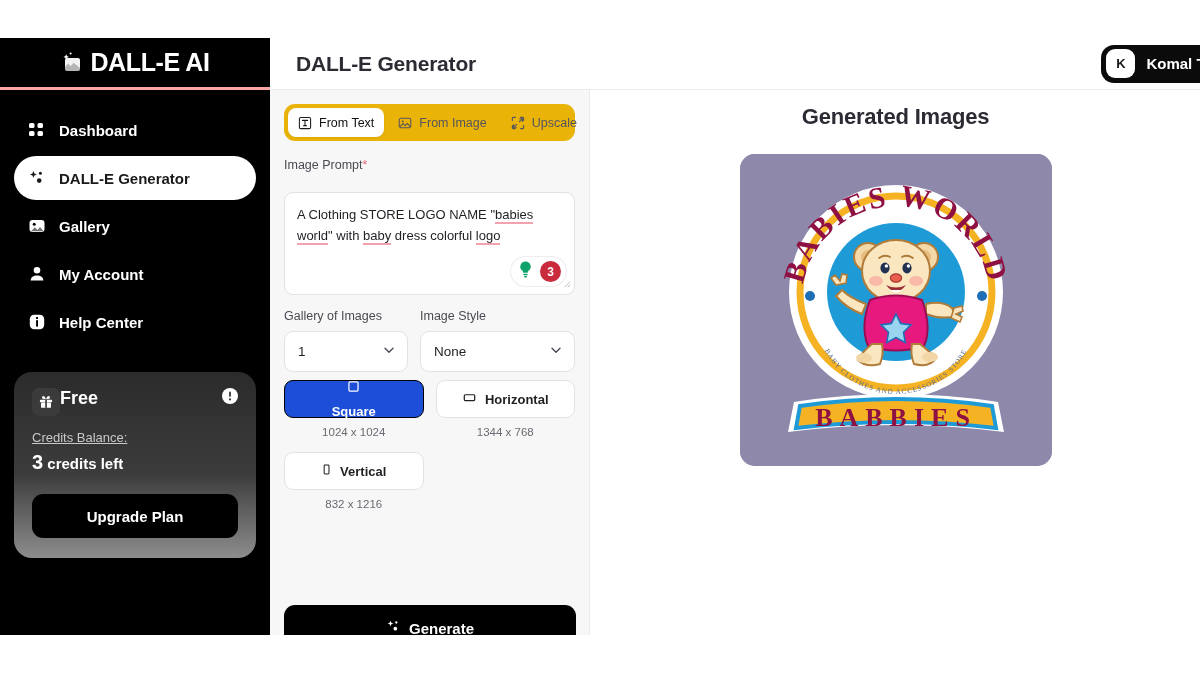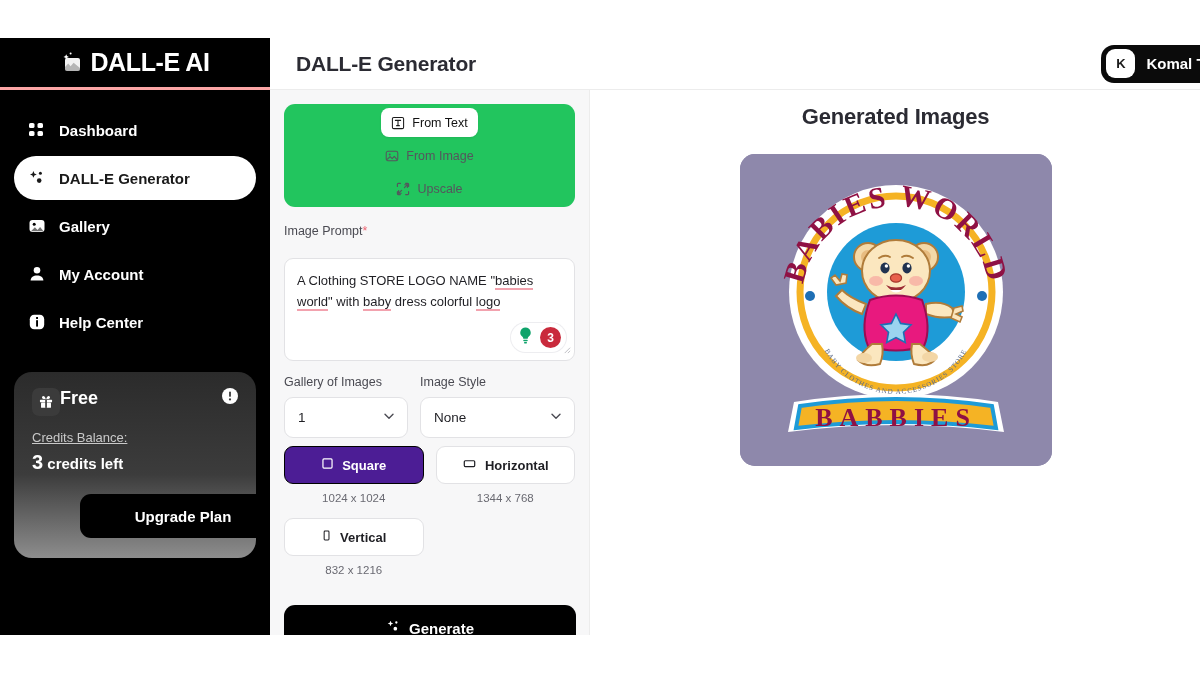--- a/index.html
+++ b/index.html
@@ -53,21 +53,21 @@
     display:flex; align-items:center; justify-content:center;
   }
   .plan-name { font-size: 18px; font-weight: 700; flex: 1; }
   .info-dot { width: 16px; height: 16px; }
   .credits-label { margin-top: 14px; font-size: 13px; color: #c9c9c9; text-decoration: underline; }
   .credits-value { margin-top: 6px; font-size: 15px; font-weight: 700; color:#fff; }
   .credits-value .num { font-size: 20px; font-weight: 700; }
   .upgrade-btn {
     margin-top: 20px; width: 100%; height: 44px;
     background: #000; color: #fff; border: none; border-radius: 11px;
-    font-family: inherit; font-size: 15px; font-weight: 700; cursor: pointer; margin-left: 48px;
+    font-family: inherit; font-size: 15px; font-weight: 700; cursor: pointer;
   }
 
   
   .topbar {
     position: absolute; left: 270px; top: 38px;
     width: 930px; height: 52px;
     background: #ffffff; border-bottom: 1px solid #ececec;
     display: flex; align-items: center; justify-content: space-between;
     padding: 0 0 0 26px;
   }
@@ -90,21 +90,21 @@
   .form-panel {
     position: absolute; left: 270px; top: 90px;
     width: 320px; height: 545px;
     background: #f7f7f8;
     border-right: 1px solid #ececec;
     padding: 14px 14px 0 14px;
     overflow: hidden;
   }
   .tabbar {
     display: flex; align-items: center; gap: 4px;
-    background: #22c55e; border-radius: 11px; padding: 4px; flex-direction: column;
+    background: #eab308; border-radius: 11px; padding: 4px;
   }
   .tab {
     display:flex; align-items:center; gap: 7px;
     height: 29px; padding: 0 10px; border-radius: 8px;
     font-size: 12.5px; color: #55555d; cursor: pointer; white-space: nowrap;
   }
   .tab.active { background: #ffffff; color: #111; font-weight: 500; box-shadow: 0 1px 2px rgba(0,0,0,.08); }
   .tab svg { display:block; }
 
   .field-label { margin-top: 17px; font-size: 12.5px; color: #4a4a52; }
@@ -150,21 +150,21 @@
     column-gap: 12px; row-gap: 0; margin-top: 8px;
   }
   .orient-cell { display: flex; flex-direction: column; align-items: center; }
   .orient-btn {
     width: 100%; height: 38px; border-radius: 9px;
     display:flex; align-items:center; justify-content:center; gap: 8px;
     background: #ffffff; border: 1px solid #e2e2e5;
     font-family: inherit; font-size: 13px; font-weight: 600; color: #1f1f24;
     cursor: pointer;
   }
-  .orient-btn.selected { background: #4c1d95; border-color:#000; color: #ffffff; }
+  .orient-btn.selected { background: #1d4ed8; border-color:#000; color: #ffffff; flex-direction: column; }
   .orient-dim { margin: 8px 0 14px 0; font-size: 11.5px; color: #6a6a72; }
 
   .generate-btn {
     position: absolute; left: 14px; bottom: -16px;
     width: 292px; height: 46px;
     background: #000000; color: #ffffff;
     border: none; border-radius: 11px;
     font-family: inherit; font-size: 15px; font-weight: 700;
     display:flex; align-items:center; justify-content:center; gap: 8px;
     cursor: pointer; overflow: hidden;

